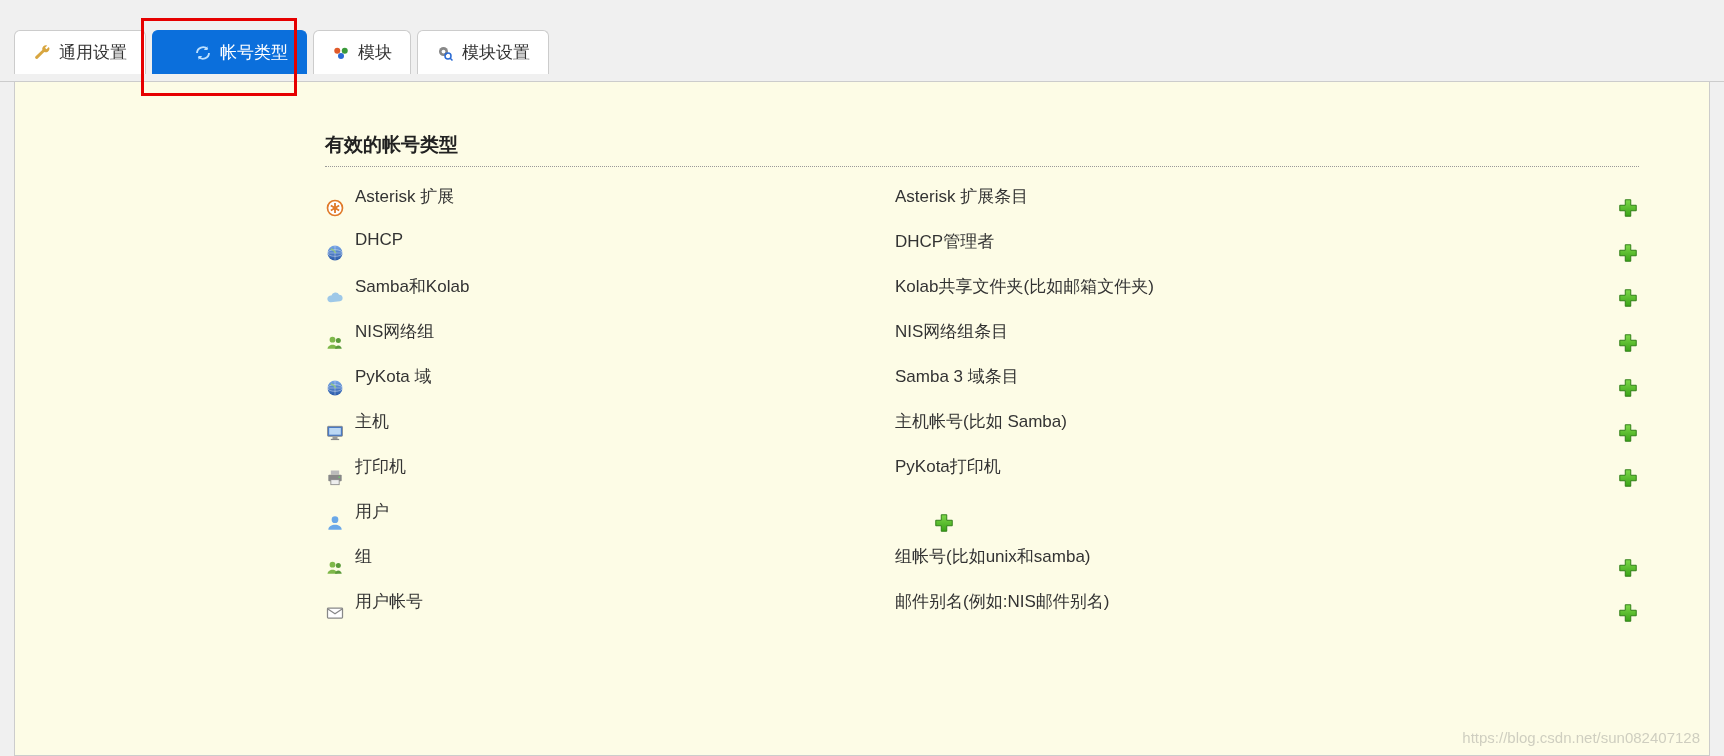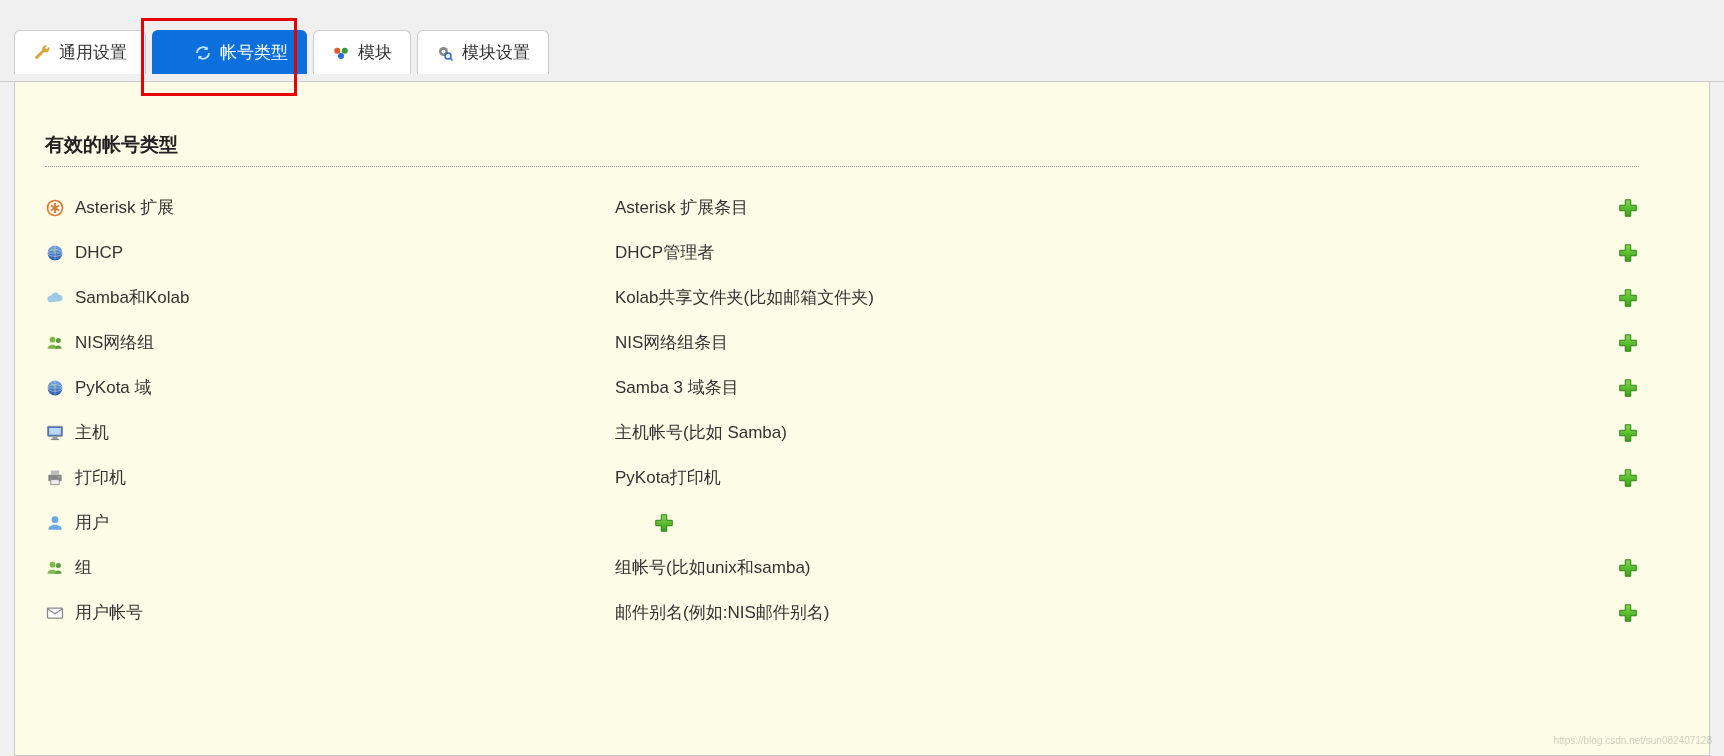--- a/index.html
+++ b/index.html
@@ -63,39 +63,39 @@
     }
     .content {
       background: #fdfce6;
       border: 1px solid #ccc;
       border-top: none;
       margin: 0 14px;
       min-height: 674px;
       padding: 50px 30px 10px 30px;
     }
     .inner {
+      margin-left: 280px;
       margin-right: 40px;
     }
     .section-title {
       font-weight: bold;
       font-size: 19px;
       margin-bottom: 8px;
       color: #222;
     }
     .section-divider {
       border: none;
       border-top: 1px dotted #999;
       margin-bottom: 18px;
     }
     .types-table {
       width: 100%;
     }
     .type-row {
       display: flex;
-      align-items: center;
       height: 45px;
     }
     .col-icon {
       width: 30px;
       display: flex;
       align-items: center;
       justify-content: flex-start;
     }
     .col-icon .icon {
       width: 20px;
@@ -115,23 +115,23 @@
       justify-content: flex-end;
       align-items: center;
     }
     .plus-icon {
       width: 22px;
       height: 22px;
       cursor: pointer;
     }
     .watermark {
       position: absolute;
-      right: 12px;
+      right: 24px;
       bottom: 10px;
-      font-size: 10px;
+      font-size: 15px;
       color: rgba(120,120,120,0.35);
       pointer-events: none;
     }
   </style>
 </head>
 <body>
 
 <div class="page">
   <div class="tabs-bar" id="tabs-bar">
       <div class="tab">

